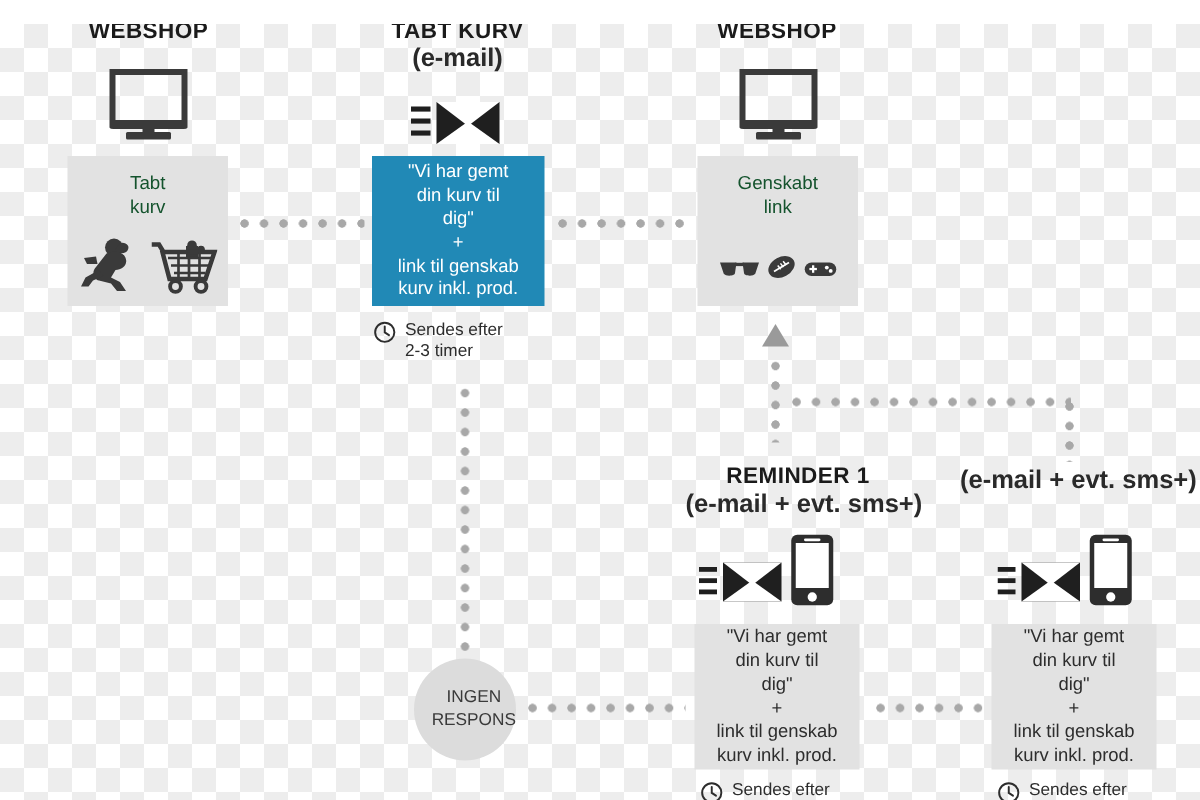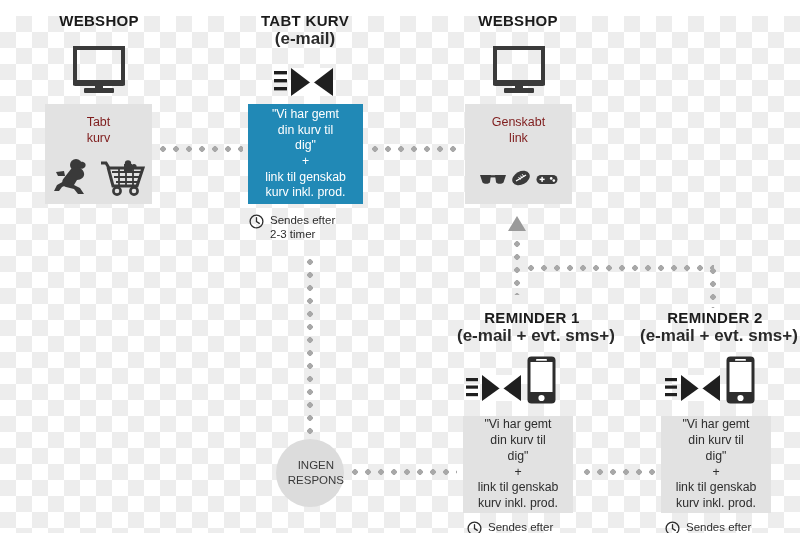--- a/index.html
+++ b/index.html
@@ -53,21 +53,21 @@
     display: flex;
     flex-direction: column;
     align-items: center;
     justify-content: flex-start;
   }
   .box.gray { background: #e2e2e2; }
   .box.blue { background: #2189b6; }
 
   .box-label {
     font-size: 12.5px;
-    color: #7f1d1d;
+    color: #14532d;
     text-align: center;
     line-height: 1.25;
     white-space: pre-line;
   }
   .msg-text {
     font-size: 12.3px;
     line-height: 1.28;
     text-align: center;
     white-space: pre-line;
   }
@@ -155,21 +155,20 @@
   <div class="col-title" style="left:443px; top:-3px; width:150px;">
     <span class="main">WEBSHOP</span>
   </div>
 
   <div class="col-title" style="left:457px; top:294px; width:150px;">
     <span class="main">REMINDER 1</span>
     <span class="sub">(e-mail + evt. sms+)</span>
   </div>
 
   <div class="col-title" style="left:640px; top:294px; width:150px;">
-    <span class="main">REMINDER 2</span>
     <span class="sub">(e-mail + evt. sms+)</span>
   </div>
 
   <div class="abs" style="left:73px; top:30px;">
     <svg width="52" height="48" viewBox="0 0 52 48" aria-hidden="true">
       <rect x="1" y="1" width="50" height="36" rx="1.5" fill="none" stroke="#3a3a3a" stroke-width="6"></rect>
       <rect x="22" y="36" width="8" height="7" fill="#3a3a3a"></rect>
       <rect x="11" y="42" width="30" height="5" rx="1" fill="#3a3a3a"></rect>
     </svg>
   </div>

